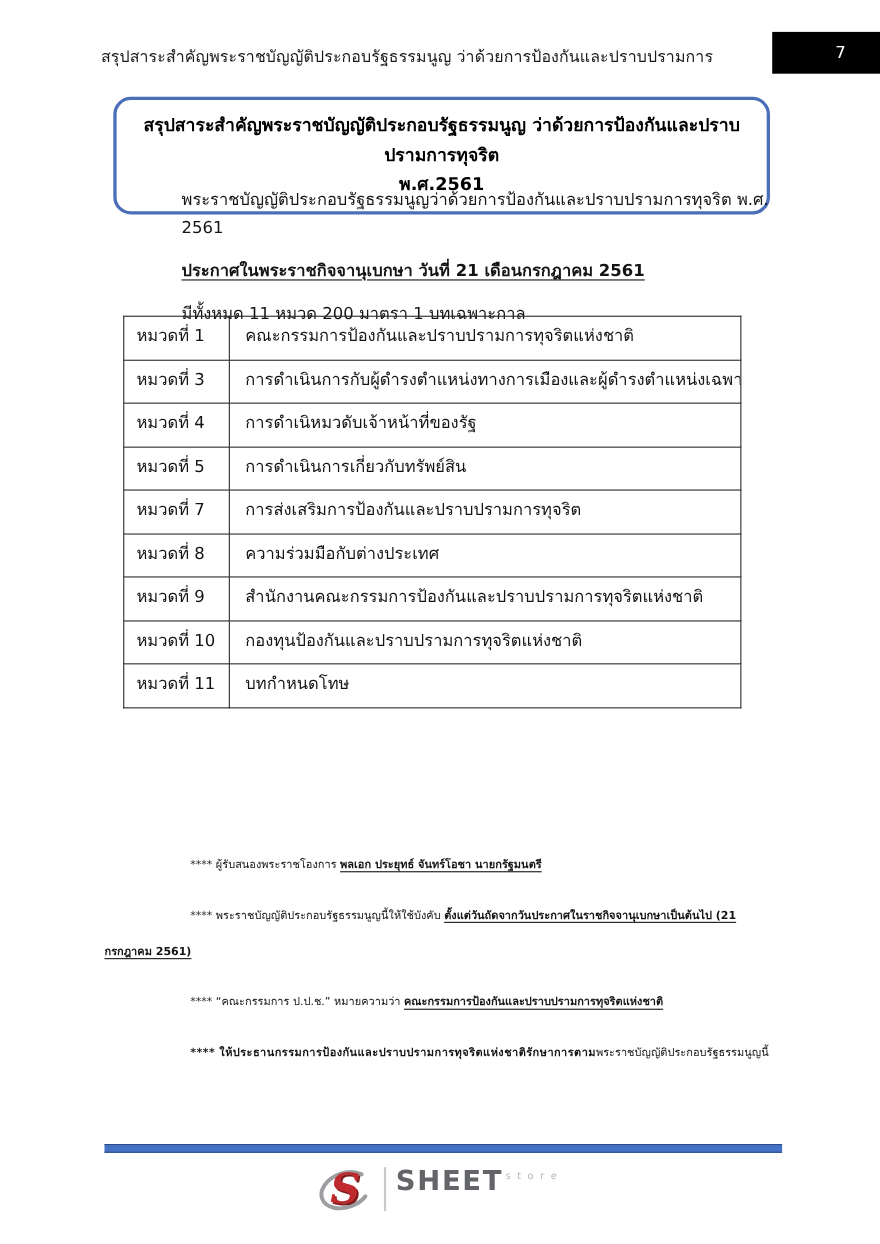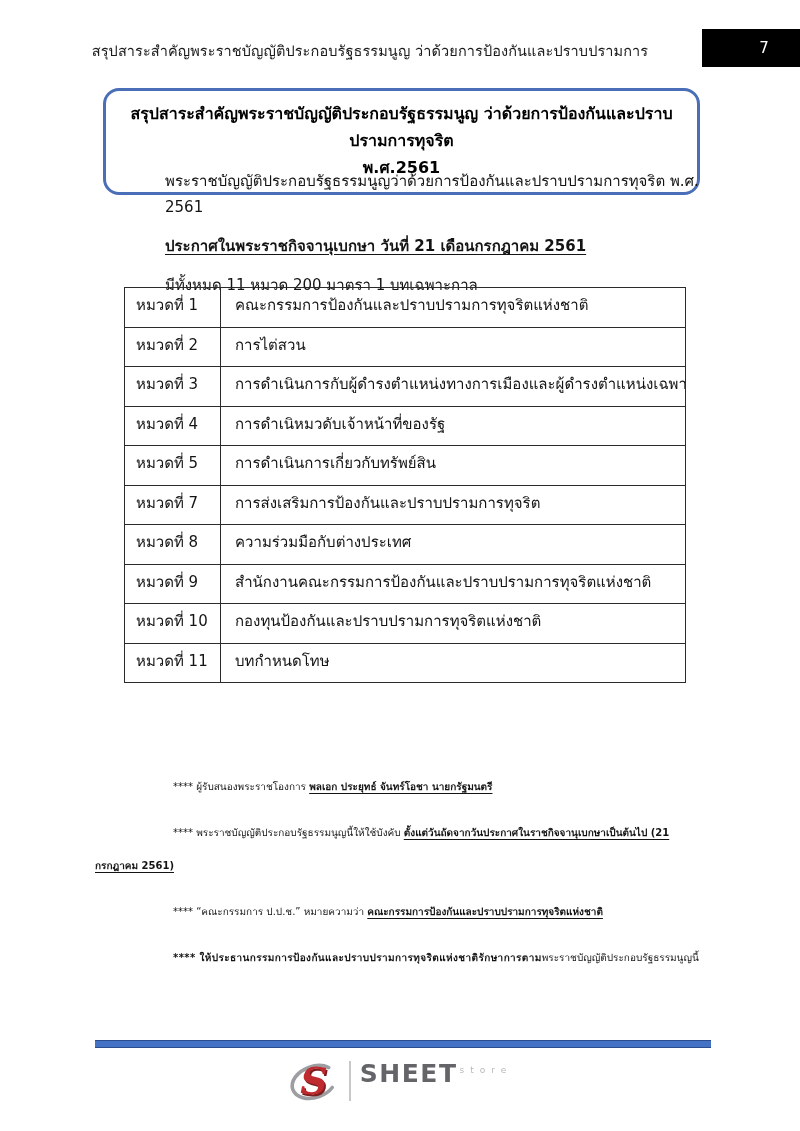--- a/index.html
+++ b/index.html
@@ -34,21 +34,21 @@
     padding:9px 14px 11px;
     text-align:center; font-weight:bold; font-size:16px; line-height:27px;
     color:#000000;
   }
   
   .intro { position:absolute; top:168px; left:95px; width:618px; font-size:15px; }
   .intro p { margin:0 0 13px; line-height:26px; padding-left:70px; }
   .intro .u-bold { font-weight:bold; text-decoration:underline; text-underline-offset:3px; }
   
   .chapter-table {
-    position:absolute; top:287px; left:124px; width:562px;
+    position:absolute; top:287px; left:112px; width:562px;
     border-collapse:collapse; table-layout:fixed;
   }
   .chapter-table td {
     border:1.6px solid #2b2b2b;
     font-size:15px; line-height:20px;
     padding:7px 12px 11px;
     height:39.5px; vertical-align:top;
     overflow:hidden; white-space:nowrap;
   }
   .chapter-table td.col-chapter { width:96px; padding-left:11px; }
@@ -93,24 +93,20 @@
     <p>พระราชบัญญัติประกอบรัฐธรรมนูญว่าด้วยการป้องกันและปราบปรามการทุจริต พ.ศ. 2561</p>
     <p><span class="u-bold">ประกาศในพระราชกิจจานุเบกษา วันที่ 21 เดือนกรกฎาคม 2561</span></p>
     <p>มีทั้งหมด  11 หมวด 200 มาตรา 1 บทเฉพาะกาล</p>
   </div>
 
   <table class="chapter-table">
     <tbody>
       <tr>
         <td class="col-chapter">หมวดที่ 1</td>
         <td class="col-title">คณะกรรมการป้องกันและปราบปรามการทุจริตแห่งชาติ</td>
-      </tr>
-      <tr>
-        <td class="col-chapter">หมวดที่ 2</td>
-        <td class="col-title">การไต่สวน</td>
       </tr>
       <tr>
         <td class="col-chapter">หมวดที่ 3</td>
         <td class="col-title">การดำเนินการกับผู้ดำรงตำแหน่งทางการเมืองและผู้ดำรงตำแหน่งเฉพาะ</td>
       </tr>
       <tr>
         <td class="col-chapter">หมวดที่ 4</td>
         <td class="col-title">การดำเนิหมวดับเจ้าหน้าที่ของรัฐ</td>
       </tr>
       <tr>

